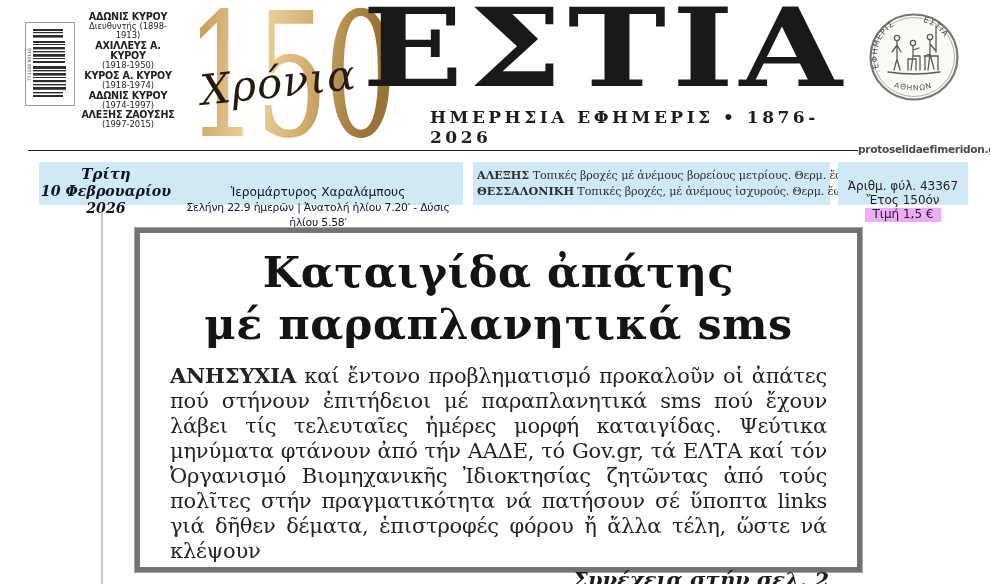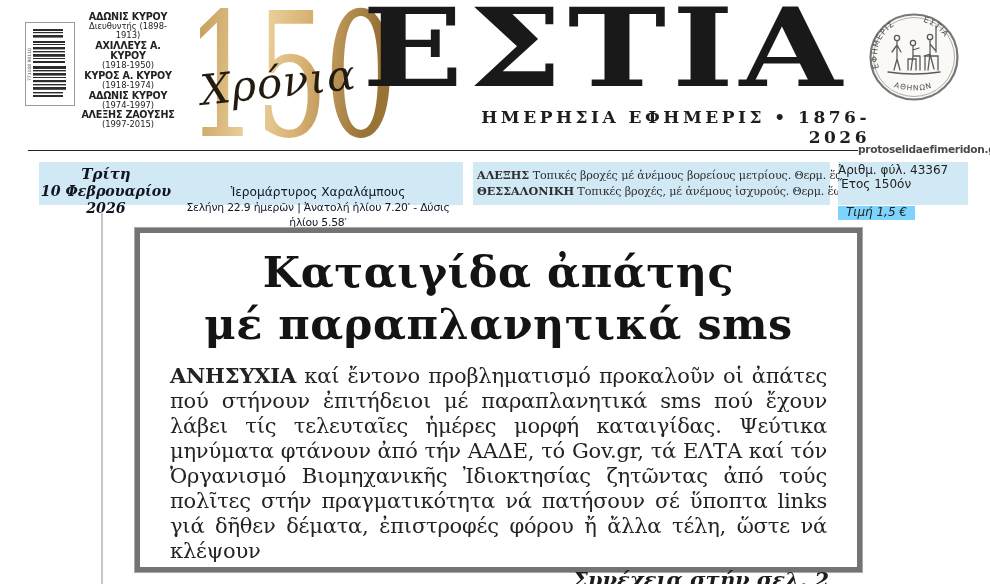--- a/index.html
+++ b/index.html
@@ -17,21 +17,21 @@
   .logo150{position:absolute;left:186px;top:-10px;font-size:115px;font-weight:400;
            letter-spacing:-4px;line-height:1;transform:scaleY(1.5);transform-origin:top left;
            background:linear-gradient(100deg,#c49a55 5%,#ecd3a0 35%,#d7b273 55%,#9a7336 85%);
            -webkit-background-clip:text;background-clip:text;color:transparent;}
   .chronia{position:absolute;left:200px;top:58px;font-size:42px;font-style:italic;
            color:#241b10;transform:rotate(-6deg);letter-spacing:1px;}
 
   .title{position:absolute;left:338px;top:-6px;width:535px;text-align:center;line-height:1;}
   .title span{display:inline-block;font-size:116px;font-weight:bold;letter-spacing:5px;
               transform:scale(1.14,0.93);transform-origin:center top;color:#191919;}
-  .subtitle{position:absolute;left:430px;top:107px;width:440px;text-align:right;
+  .subtitle{position:absolute;left:430px;top:107px;width:440px;text-align:left;
             font-size:17px;font-weight:bold;letter-spacing:3.5px;color:#1e1e1e;}
 
   .seal{position:absolute;left:868px;top:12px;}
 
   .top-rule{position:absolute;left:28px;top:150px;width:830px;height:0;
             border-top:1.6px solid #222;}
   .website{position:absolute;left:858px;top:143px;width:112px;
            font-family:"DejaVu Sans", sans-serif;font-size:10.6px;font-weight:bold;
            color:#4a4a4a;letter-spacing:-0.3px;white-space:nowrap;}
 
@@ -43,23 +43,23 @@
   .ib-date .l2{font-size:14.2px;line-height:17px;}
   .ib-cal{left:173px;width:290px;text-align:center;font-family:"DejaVu Sans", sans-serif;
           color:#0f172a;padding-top:22px;box-sizing:border-box;}
   .ib-cal .l1{font-size:12.2px;line-height:16px;}
   .ib-cal .l2{font-size:10.8px;line-height:15px;letter-spacing:-0.2px;}
   .ib-weather{left:473px;width:357px;display:flex;align-items:center;box-sizing:border-box;
               padding:2px 4px 2px 4px;}
   .weather-lines{flex:1;color:#2e2e2e;}
   .weather-line{font-size:11.2px;line-height:15.5px;letter-spacing:-0.15px;white-space:nowrap;}
   .weather-line b{letter-spacing:0;}
-  .ib-issue{left:838px;width:130px;font-family:"DejaVu Sans", sans-serif;
-            font-size:12px;color:#222;padding-top:2px;box-sizing:border-box;line-height:13.5px;}
-  .price{display:inline-block;background:#7dd3fc;padding:0 8px;margin-top:15px;font-style:italic;}
+  .ib-issue{left:838px;width:130px;text-align:center;font-family:"DejaVu Sans", sans-serif;
+            font-size:12px;color:#222;padding-top:18px;box-sizing:border-box;line-height:13.5px;}
+  .price{display:inline-block;background:#f0abfc;padding:0 8px;margin-top:1px;}
 
   
   .edge-line{position:absolute;left:101px;top:212px;width:2px;height:372px;background:#c7c7c7;}
   .article-box{position:absolute;left:135px;top:228px;width:727px;height:344px;
                background:#fff;border:5px solid #737373;box-shadow:0 0 0 1px #a8a8a8;
                box-sizing:border-box;}
   .headline{margin-top:13px;text-align:center;font-size:43px;font-weight:bold;
             line-height:1.22;color:#141414;letter-spacing:0.5px;}
   .body-text{margin:12px 30px 0 30px;font-size:21px;line-height:1.19;text-align:justify;
              color:#232323;letter-spacing:-0.2px;}

